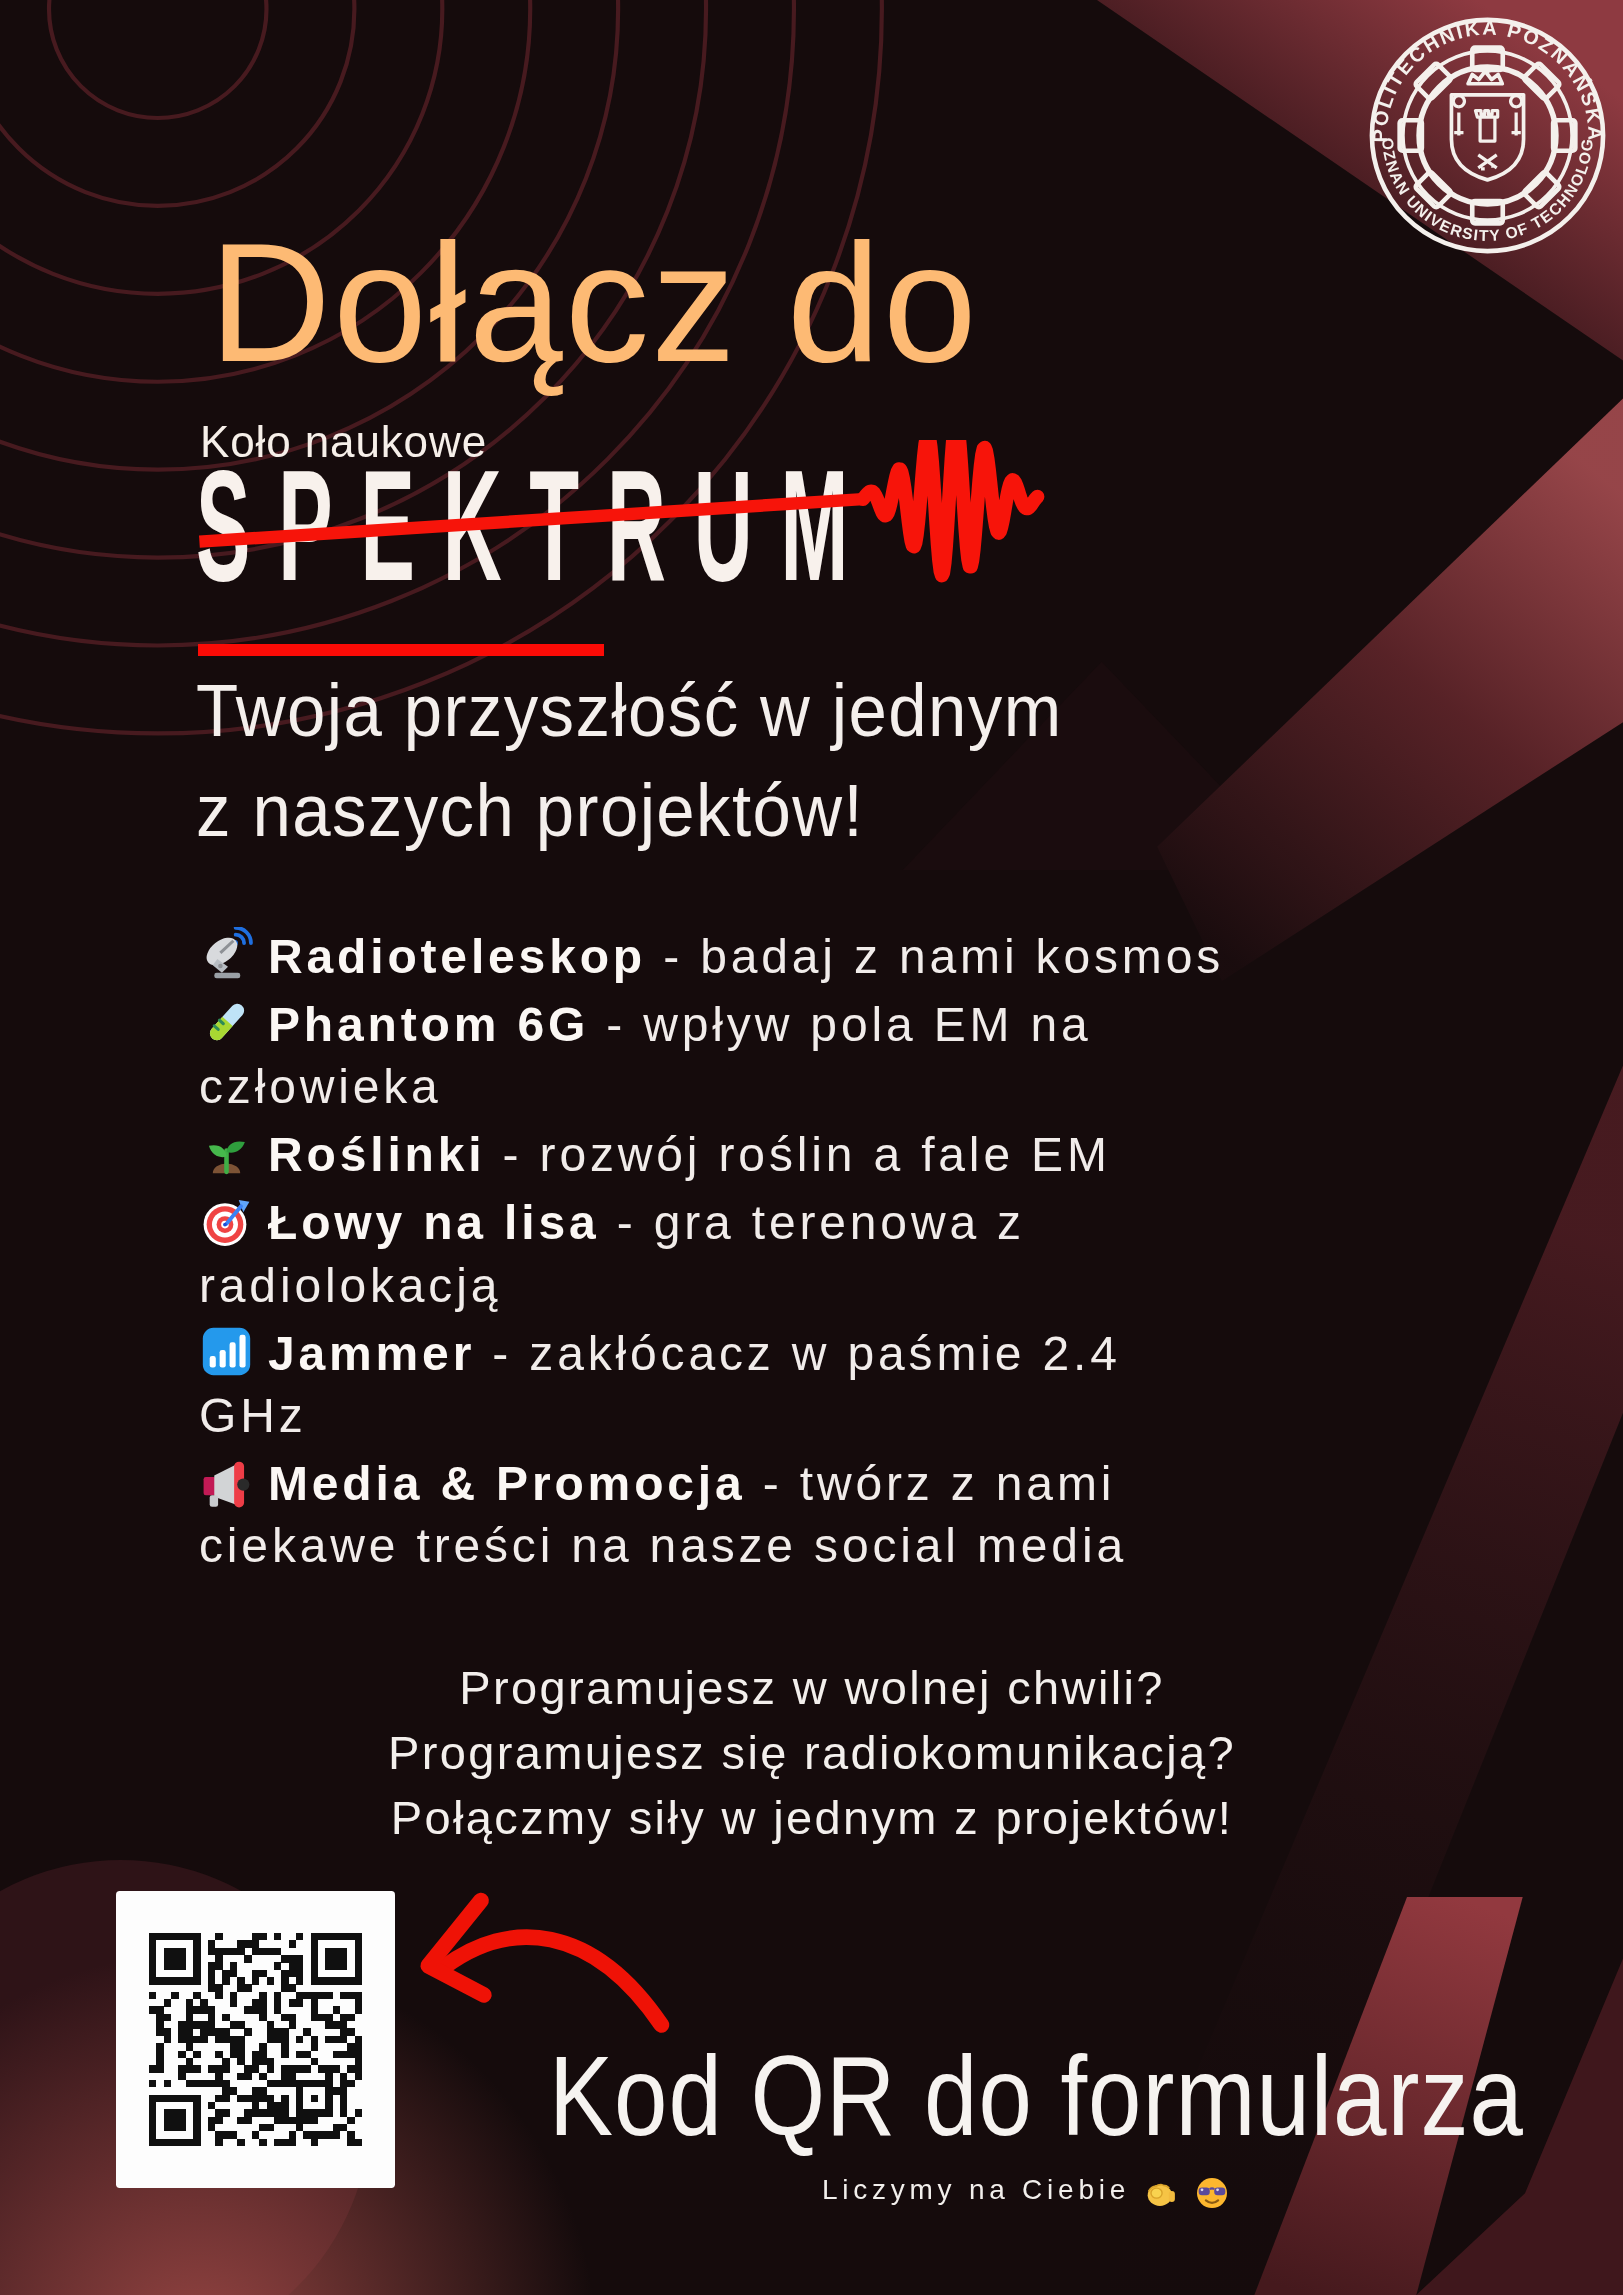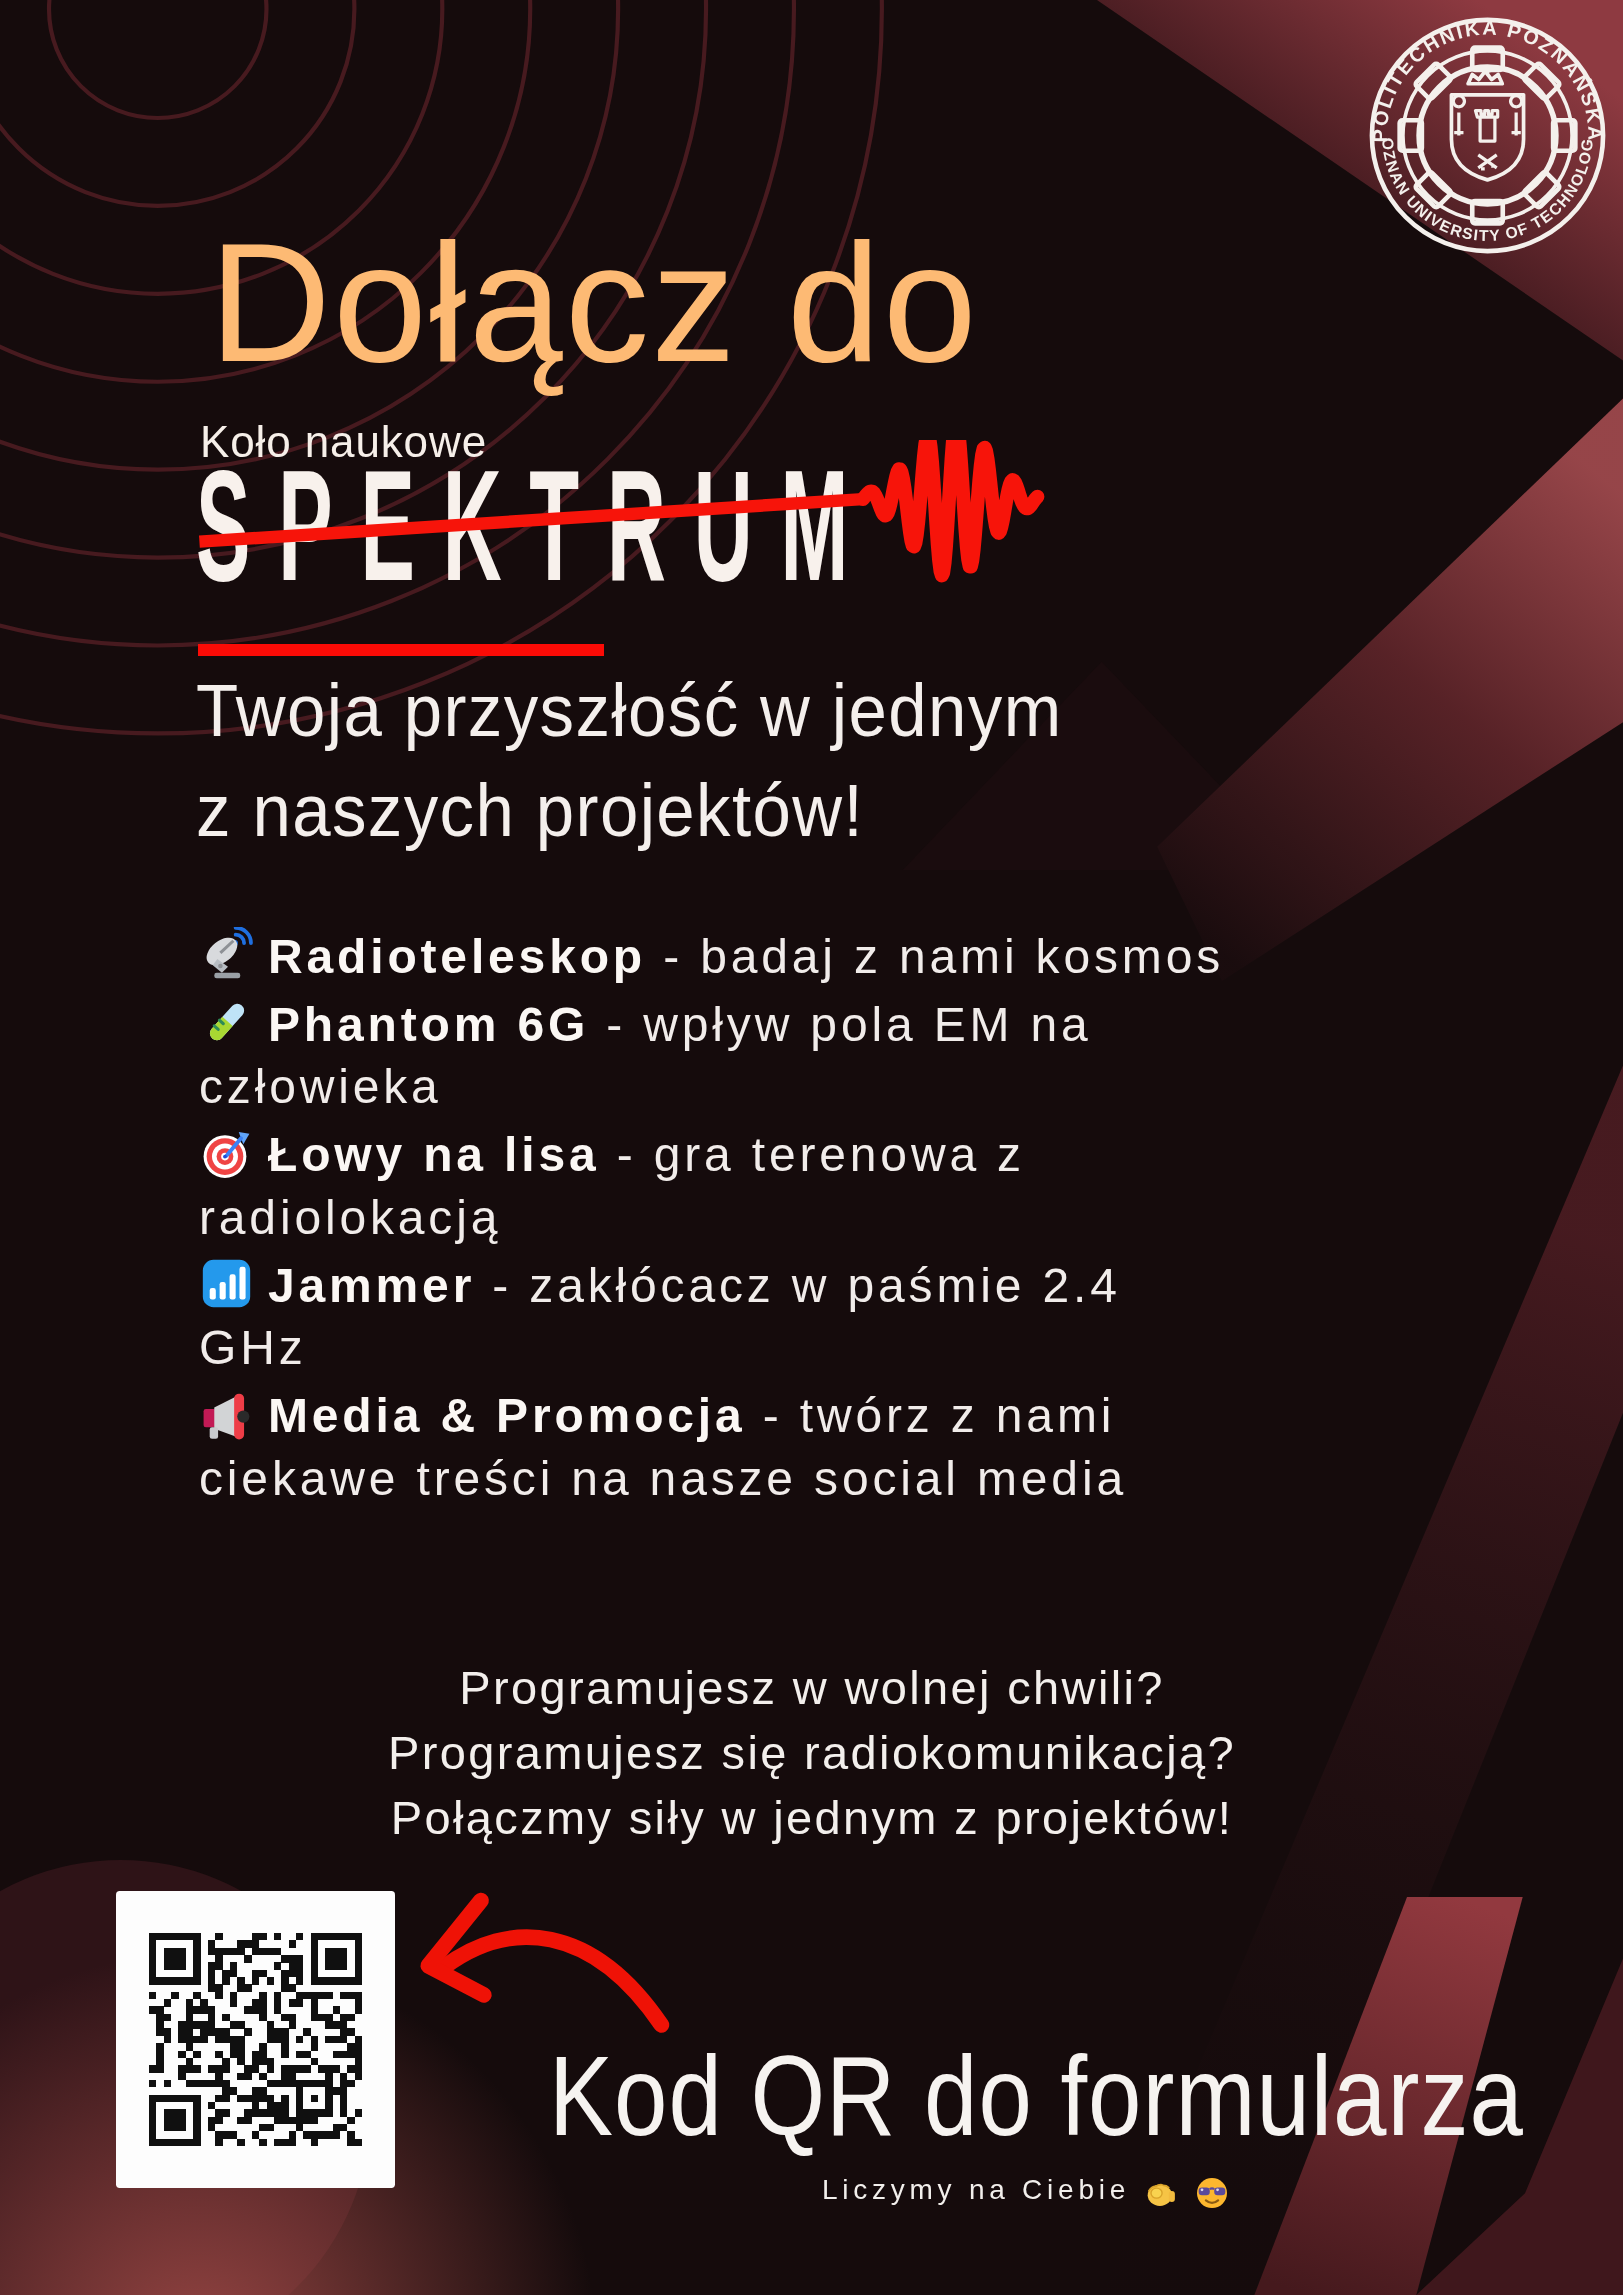--- a/index.html
+++ b/index.html
@@ -179,20 +179,28 @@
     </li>
     <li>
       <svg class="pr-icon" viewBox="0 0 72 72">
         <g transform="rotate(42 36 36)">
           <rect x="27" y="6" width="18" height="58" rx="9" fill="#bfe3f7"></rect>
           <path d="M27,34 h18 v21 a9,9 0 0 1 -18,0 z" fill="#a8d832"></path>
           <path d="M27,40 h7 M27,50 h7" stroke="#2e8b57" stroke-width="4" stroke-linecap="round"></path>
         </g>
       </svg><span class="pr-name">Phantom 6G</span><span class="pr-desc"> - wpływ pola EM na
 człowieka</span>
+    </li>
+    <li>
+      <svg class="pr-icon" viewBox="0 0 72 72">
+        <path d="M18,62 a18,13 0 0 1 36,0 z" fill="#7d5335"></path>
+        <path d="M36,60 C36,46 36,40 36,32" stroke="#3faf46" stroke-width="6" fill="none" stroke-linecap="round"></path>
+        <path d="M36,40 C25,43 16,37 13,26 C27,23 35,30 36,40 Z" fill="#46b84c"></path>
+        <path d="M36,34 C45,37 56,33 60,21 C46,18 37,24 36,34 Z" fill="#2f9e3d"></path>
+      </svg><span class="pr-name">Roślinki</span><span class="pr-desc"> - rozwój roślin a fale EM</span>
     </li>
     <li>
       <svg class="pr-icon" viewBox="0 0 72 72">
         <circle cx="34" cy="40" r="28" fill="#fff"></circle>
         <circle cx="34" cy="40" r="24" fill="#ef4444"></circle>
         <circle cx="34" cy="40" r="17" fill="#fff"></circle>
         <circle cx="34" cy="40" r="11" fill="#ef4444"></circle>
         <circle cx="34" cy="40" r="5" fill="#fff"></circle>
         <path d="M52,8 L66,10 L58,24 Z" fill="#60a5fa"></path>
         <path d="M55,16 L36,39" stroke="#3b82f6" stroke-width="5" stroke-linecap="round"></path>

